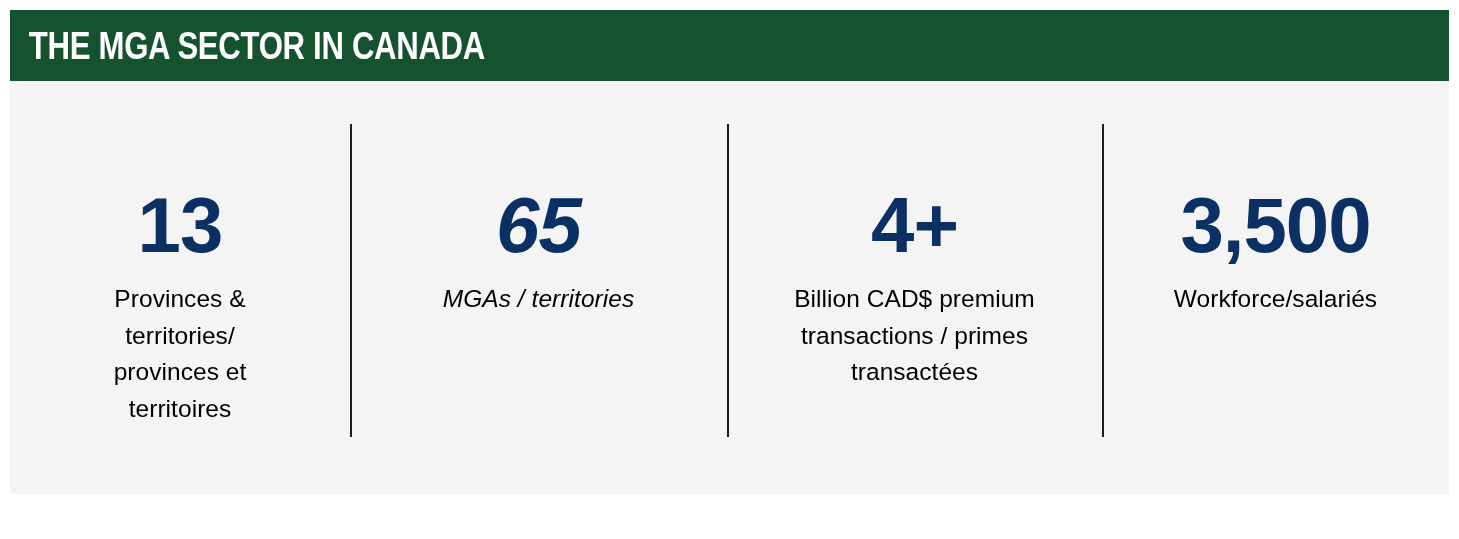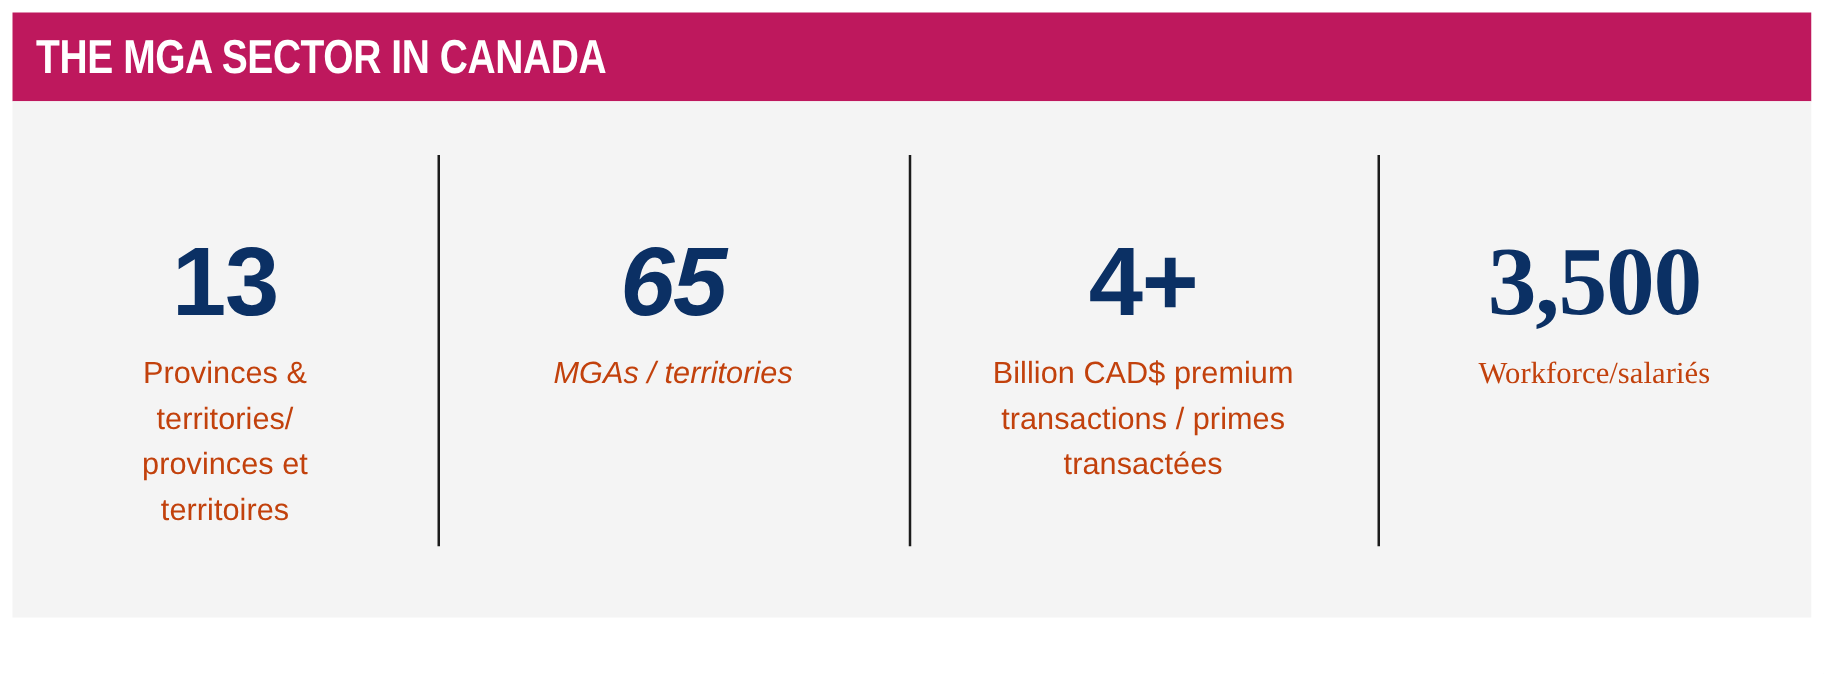--- a/index.html
+++ b/index.html
@@ -23,21 +23,21 @@
     box-sizing: border-box;
   }
 
   
   .header-bar {
     position: absolute;
     left: 10px;
     top: 10px;
     width: 1439px;
     height: 71px;
-    background: #be185d;
+    background: #14532d;
     display: flex;
     align-items: center;
     overflow: hidden;
   }
   .header-title {
     color: #ffffff;
     font-family: "Liberation Sans Narrow", "Liberation Sans", sans-serif;
     font-weight: bold;
     font-size: 38px;
     line-height: 1;
@@ -72,34 +72,34 @@
     position: relative;
     box-sizing: border-box;
     display: flex;
     flex-direction: column;
     align-items: center;
     padding-top: 108px;
   }
   .stat-col.c1 { width: 340px; }
   .stat-col.c2 { width: 377px; font-style: italic; }
   .stat-col.c3 { width: 375px; }
-  .stat-col.c4 { width: 347px; font-family: Liberation Serif, serif; }
+  .stat-col.c4 { width: 347px; }
 
   .stat-value {
     color: #0b3064;
     font-weight: bold;
     font-size: 78px;
     line-height: 72px;
     letter-spacing: -1px;
     margin: 0 0 20px 0;
     white-space: nowrap;
   }
 
   .stat-label {
-    color: #c2410c;
+    color: #000000;
     font-size: 24.5px;
     line-height: 36.5px;
     font-weight: normal;
     text-align: center;
     max-width: 290px;
     letter-spacing: 0.05px;
   }
   .stat-col.c1 .stat-label { max-width: 200px; }
   .stat-col.c2 .stat-label { max-width: 330px; }
   .stat-col.c3 .stat-label { max-width: 300px; }

